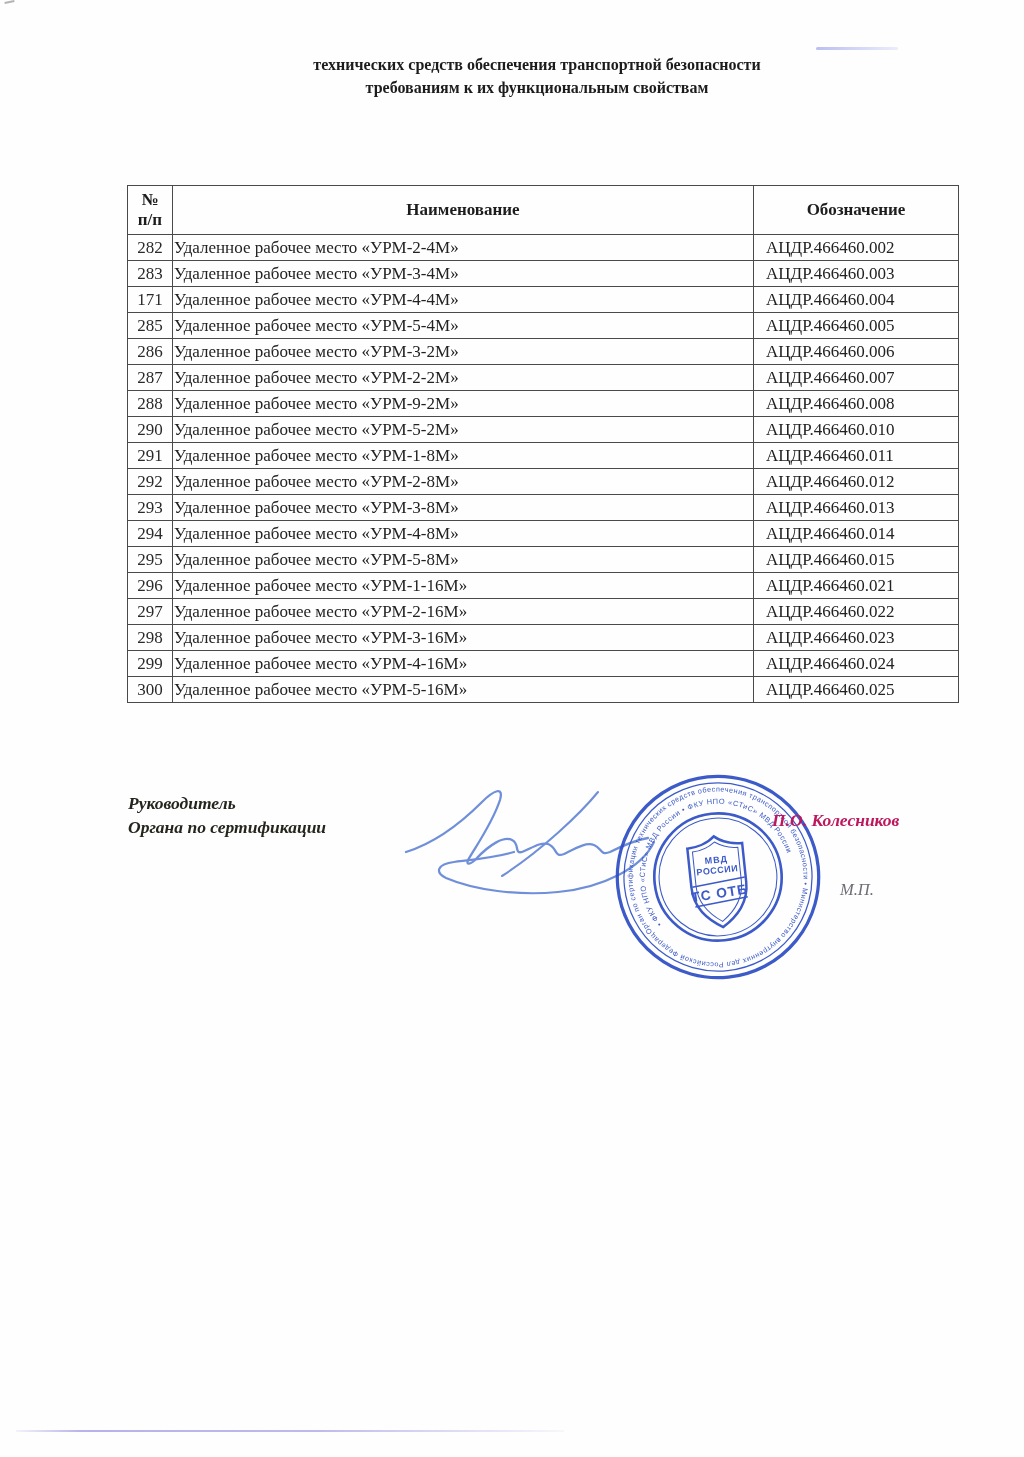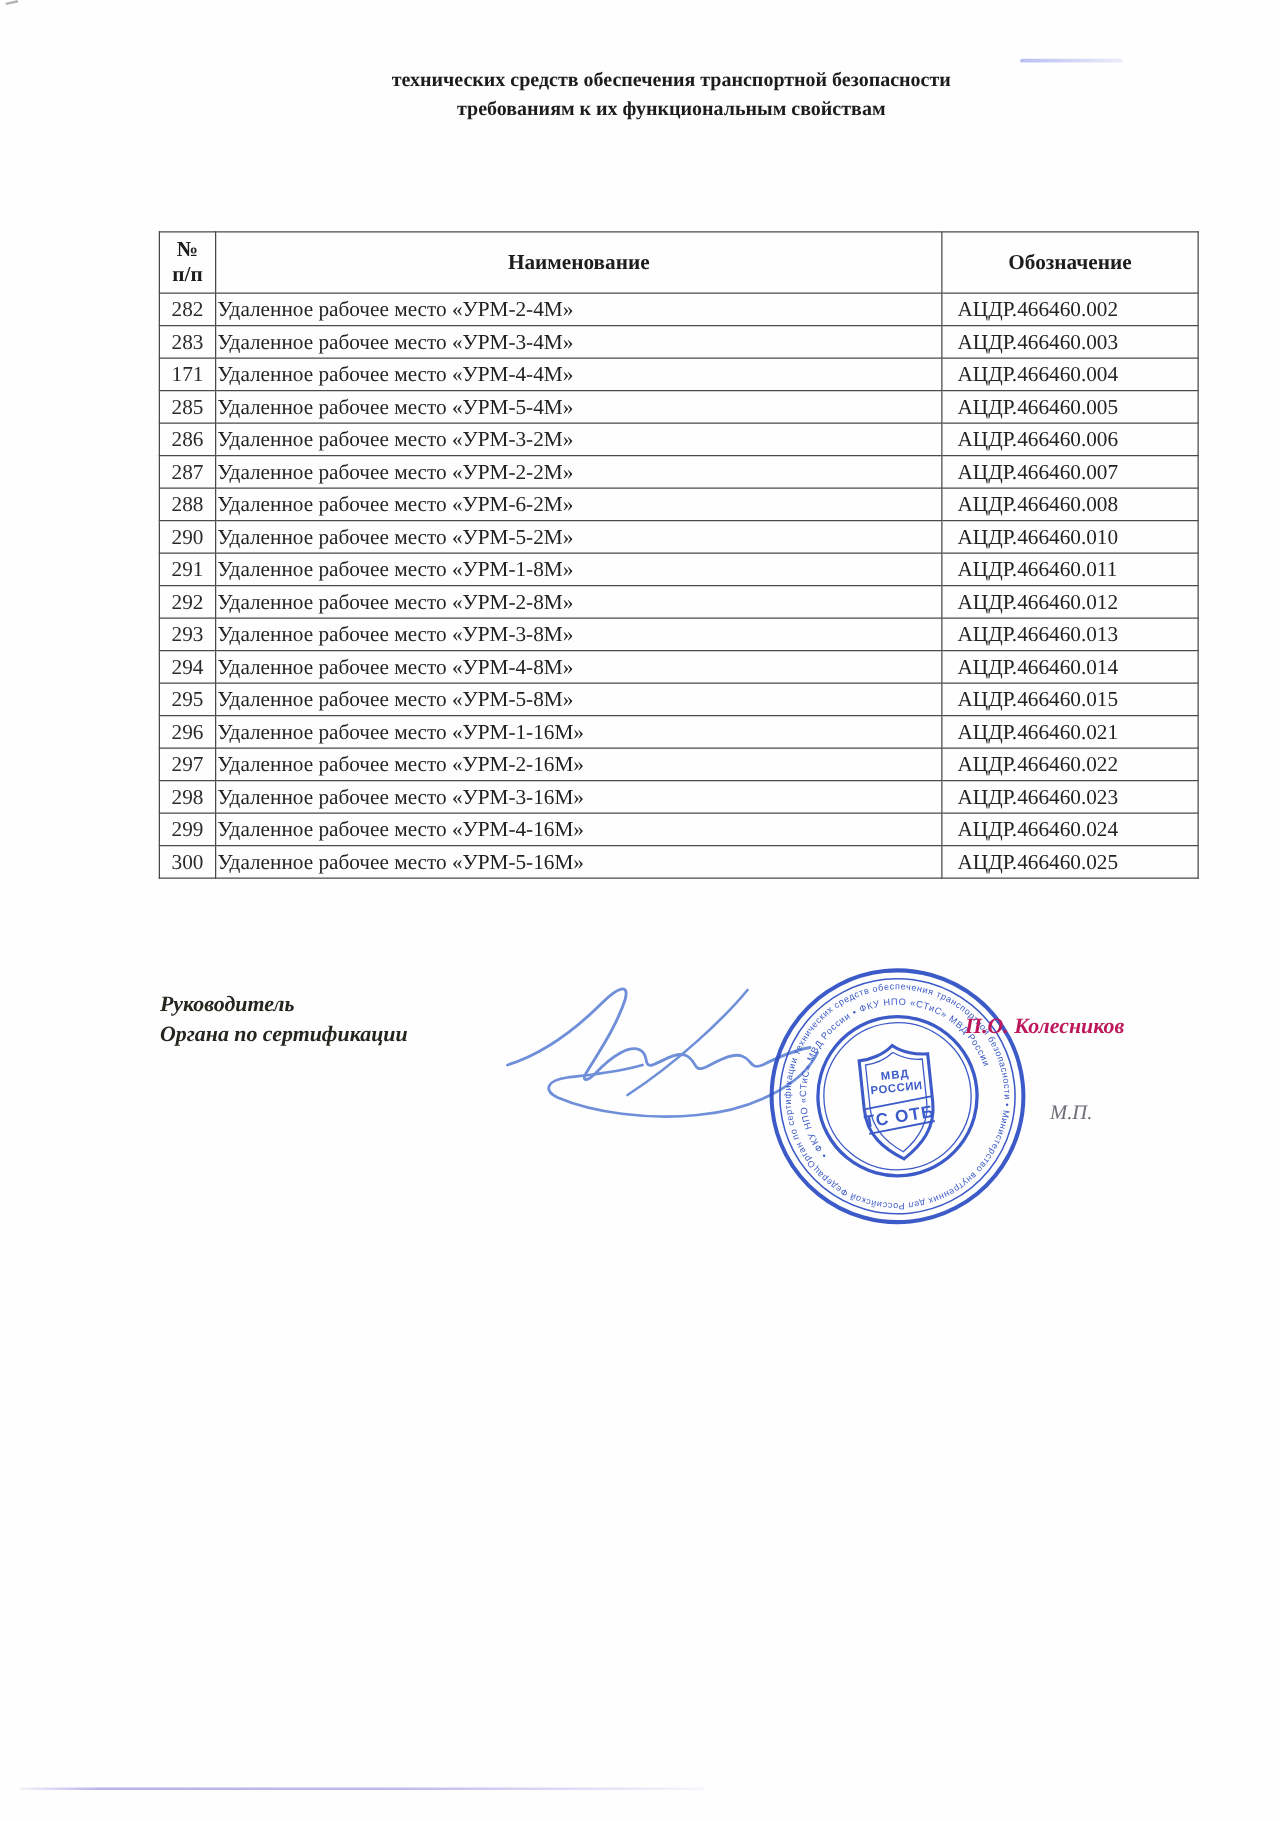--- a/index.html
+++ b/index.html
@@ -115,21 +115,21 @@
         </tr>
 
         <tr>
           <td class="c-num">287</td>
           <td class="c-name">Удаленное рабочее место «УРМ-2-2М»</td>
           <td class="c-des">АЦДР.466460.007</td>
         </tr>
 
         <tr>
           <td class="c-num">288</td>
-          <td class="c-name">Удаленное рабочее место «УРМ-6-2М»</td>
+          <td class="c-name">Удаленное рабочее место «УРМ-9-2М»</td>
           <td class="c-des">АЦДР.466460.008</td>
         </tr>
 
 
         <tr>
           <td class="c-num">290</td>
           <td class="c-name">Удаленное рабочее место «УРМ-5-2М»</td>
           <td class="c-des">АЦДР.466460.010</td>
         </tr>
 

